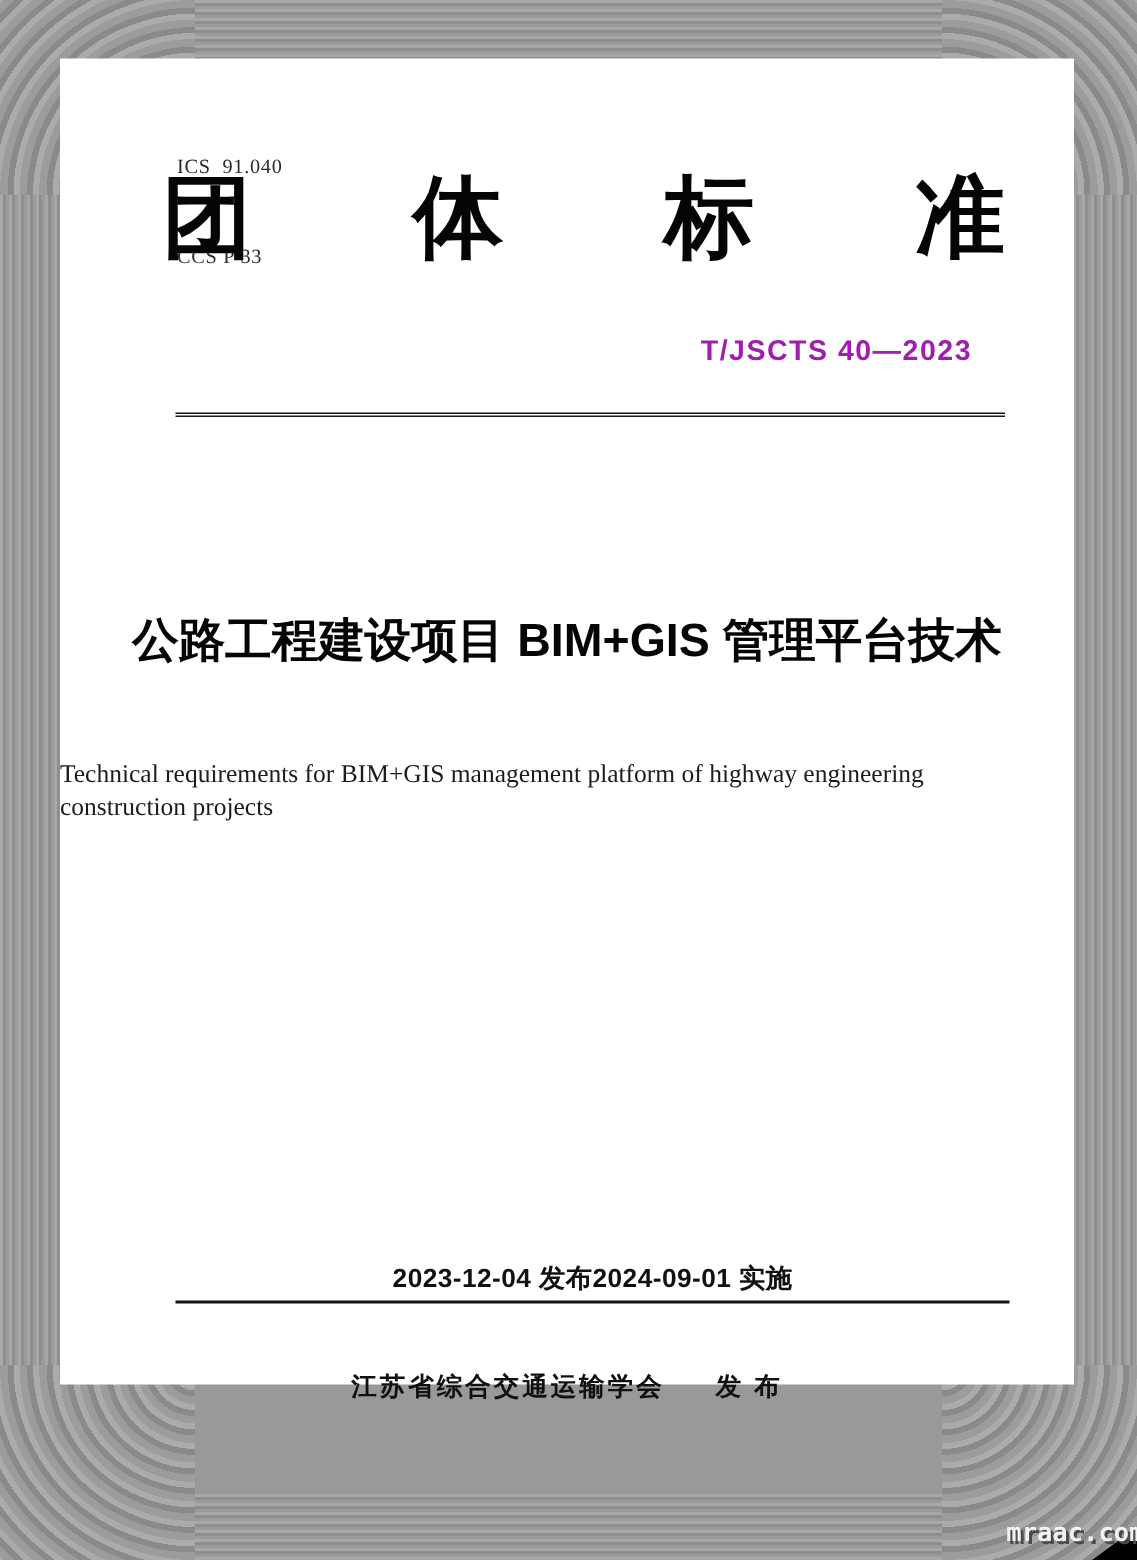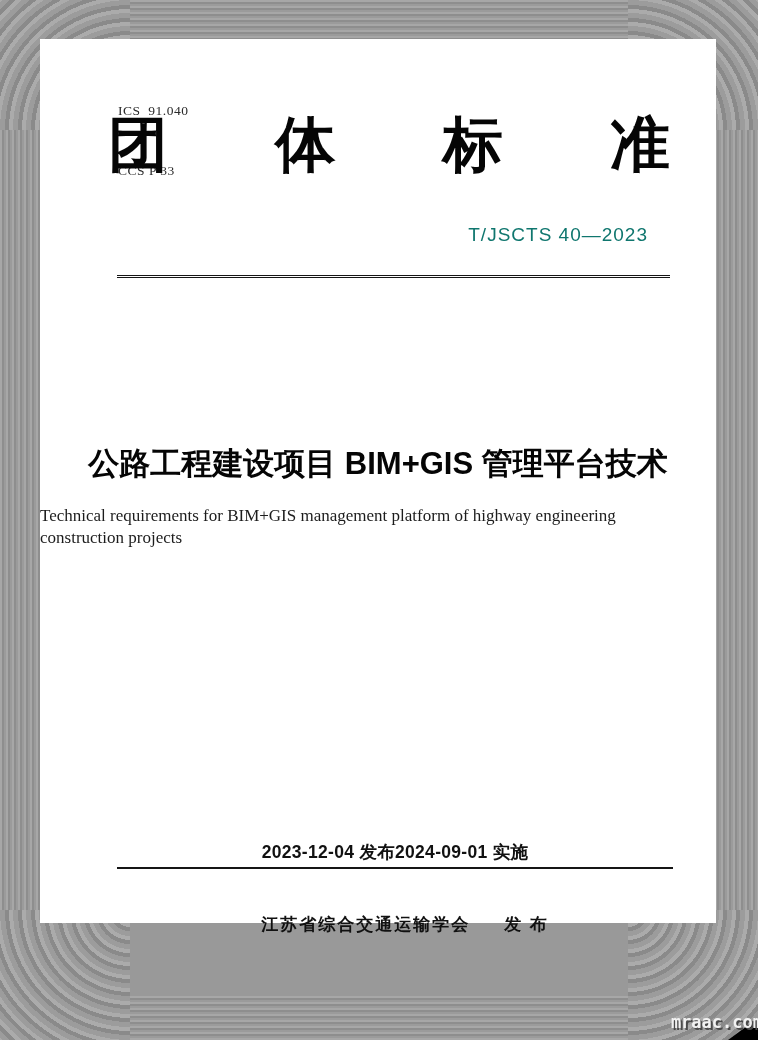--- a/index.html
+++ b/index.html
@@ -47,35 +47,34 @@
 
   .team-standard {
     position:absolute; left:68px; top:76px; width:562px;
     display:flex; justify-content:space-between;
     font-size:60px; font-weight:600; line-height:1;
     color:#050505;
   }
 
   .std-number {
     position:absolute; right:68px; top:185px;
-    font-size:19px; font-weight:400; letter-spacing:1px;
-    color:#0f766e;
+    font-size:19px; font-weight:700; letter-spacing:1px;
+    color:#a21caf;
   }
 
   .rule-top {
     position:absolute; left:77px; top:236px; width:553px;
     border-top:3px double #151515;
   }
 
   .main-title {
     position:absolute; left:0; top:366px; width:676px;
     text-align:center;
     font-size:31px; font-weight:700; line-height:44px;
     color:#050505;
-    margin-top:37px;
   }
 
   .subtitle-en {
     position:absolute; left:0; top:466px; width:676px;
     text-align:left;
     font-family:"Liberation Serif", serif;
     font-size:17px; line-height:22px; color:#1c1c1c;
   }
 
   .footer-dates {
@@ -88,21 +87,20 @@
   .rule-bottom {
     position:absolute; left:77px; top:828px; width:556px;
     border-top:2.5px solid #151515;
   }
 
   .publisher-row {
     position:absolute; left:0; top:874px; width:676px;
     display:flex; justify-content:center; gap:34px;
     font-size:17px; font-weight:600; letter-spacing:2px;
     color:#111;
-    margin-left:27px;
   }
 
   
   .watermark {
     position:absolute; right:-5px; bottom:8px;
     font-family:"DejaVu Sans Mono", monospace;
     font-size:17px; font-weight:700;
     color:#f2f2f2;
     text-shadow:2px 2px 0 #4a4a4a;
     z-index:5;

